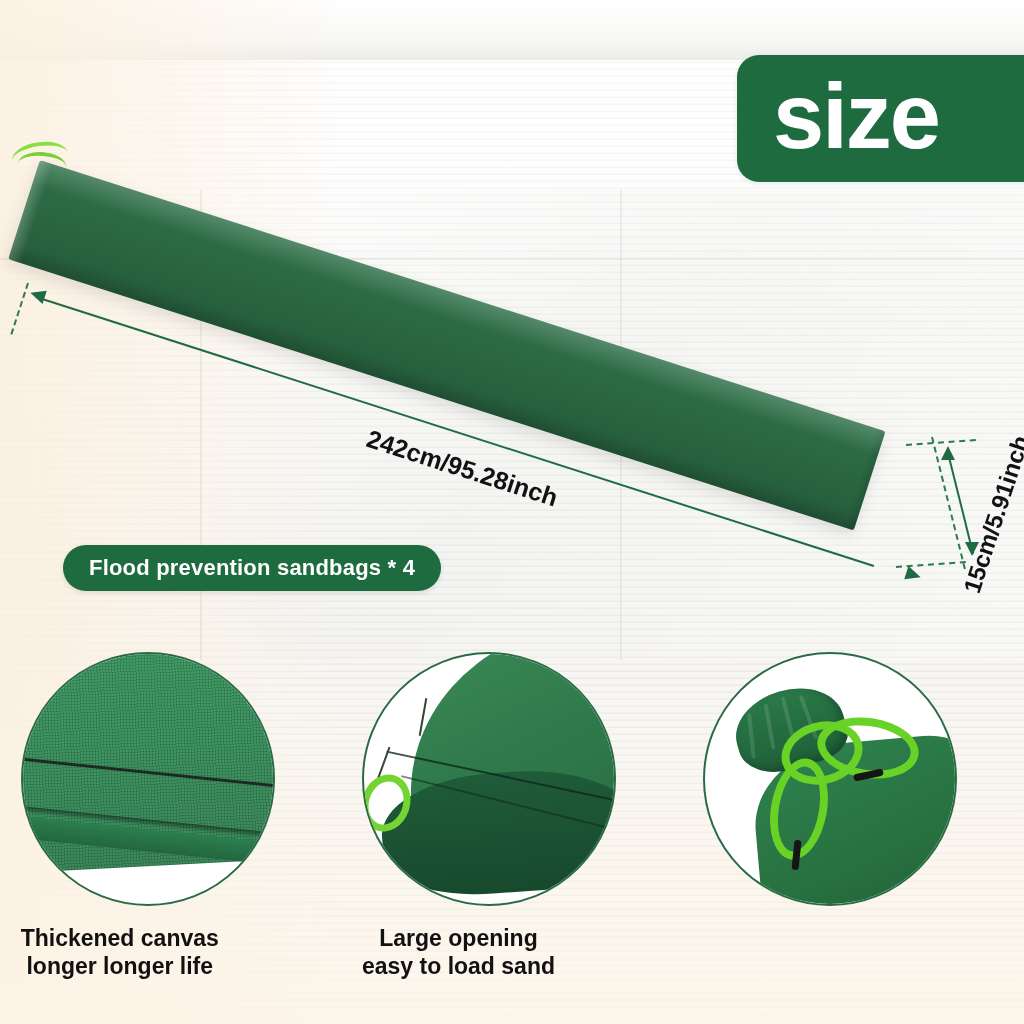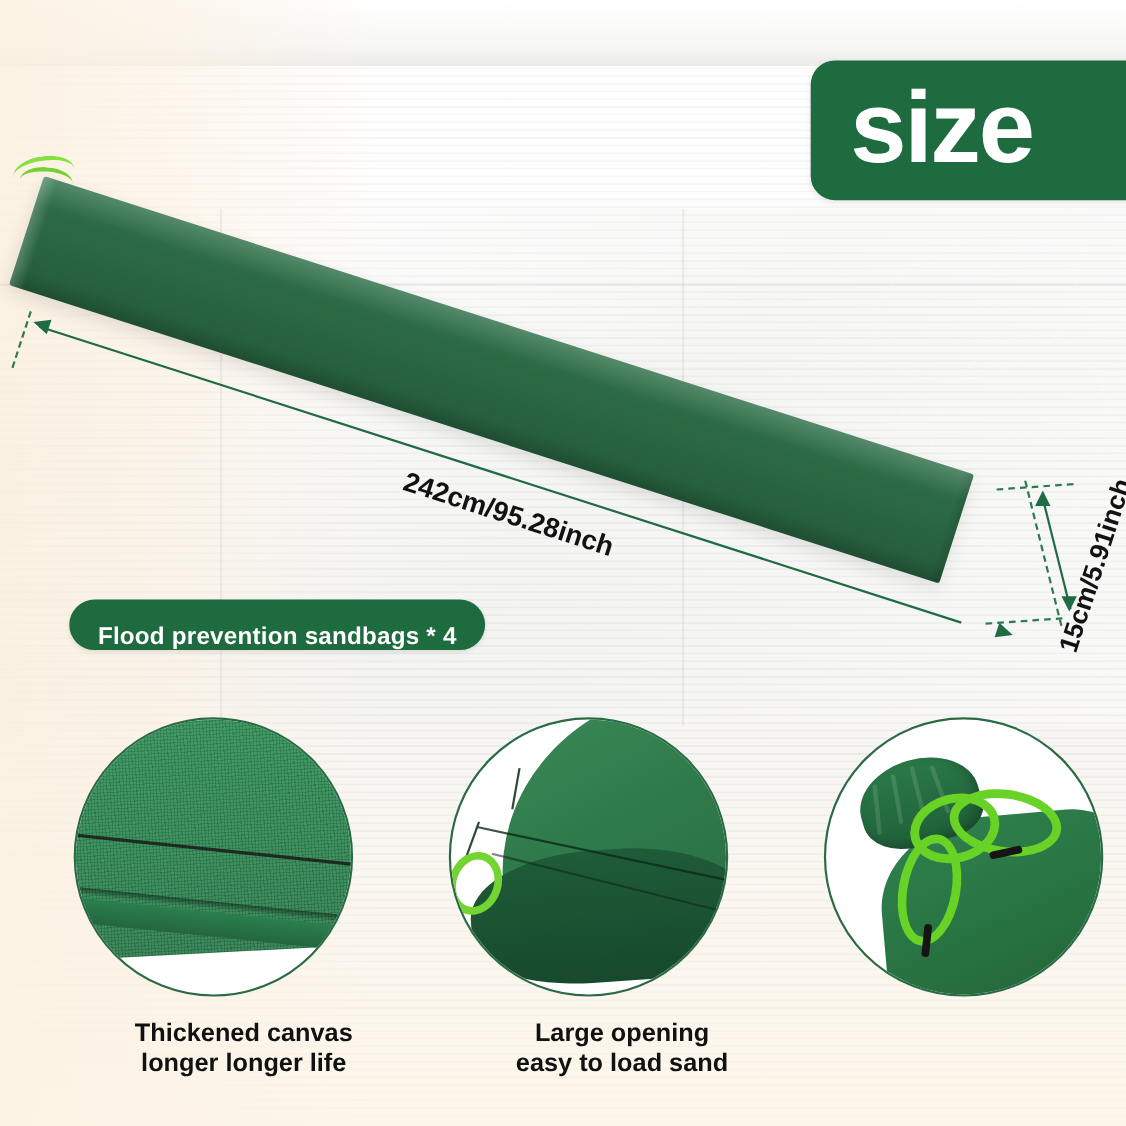--- a/index.html
+++ b/index.html
@@ -184,21 +184,21 @@
 
   
   .name-pill {
     position: absolute;
     left: 63px; top: 545px;
     height: 46px;
     padding: 0 26px;
     background: #1d6b3e;
     border-radius: 23px;
     display: flex;
-    align-items: flex-end;
+    align-items: center;
     box-shadow: 0 2px 5px rgba(0,0,0,0.10);
   }
   .name-pill .label {
     color: #ffffff;
     font-size: 22px;
     font-weight: bold;
     letter-spacing: .2px;
   }
 
   
@@ -206,21 +206,21 @@
     position: absolute;
     left: 0; top: 652px;
     width: 1024px;
     display: flex;
     justify-content: space-around;
   }
   .feature {
     width: 300px;
     display: flex;
     flex-direction: column;
-    align-items: flex-end;
+    align-items: flex-start;
   }
   .circle {
     position: relative;
     width: 250px; height: 250px;
     border-radius: 50%;
     border: 2px solid #2a6b46;
     overflow: hidden;
     background: #ffffff;
   }
   .caption {

